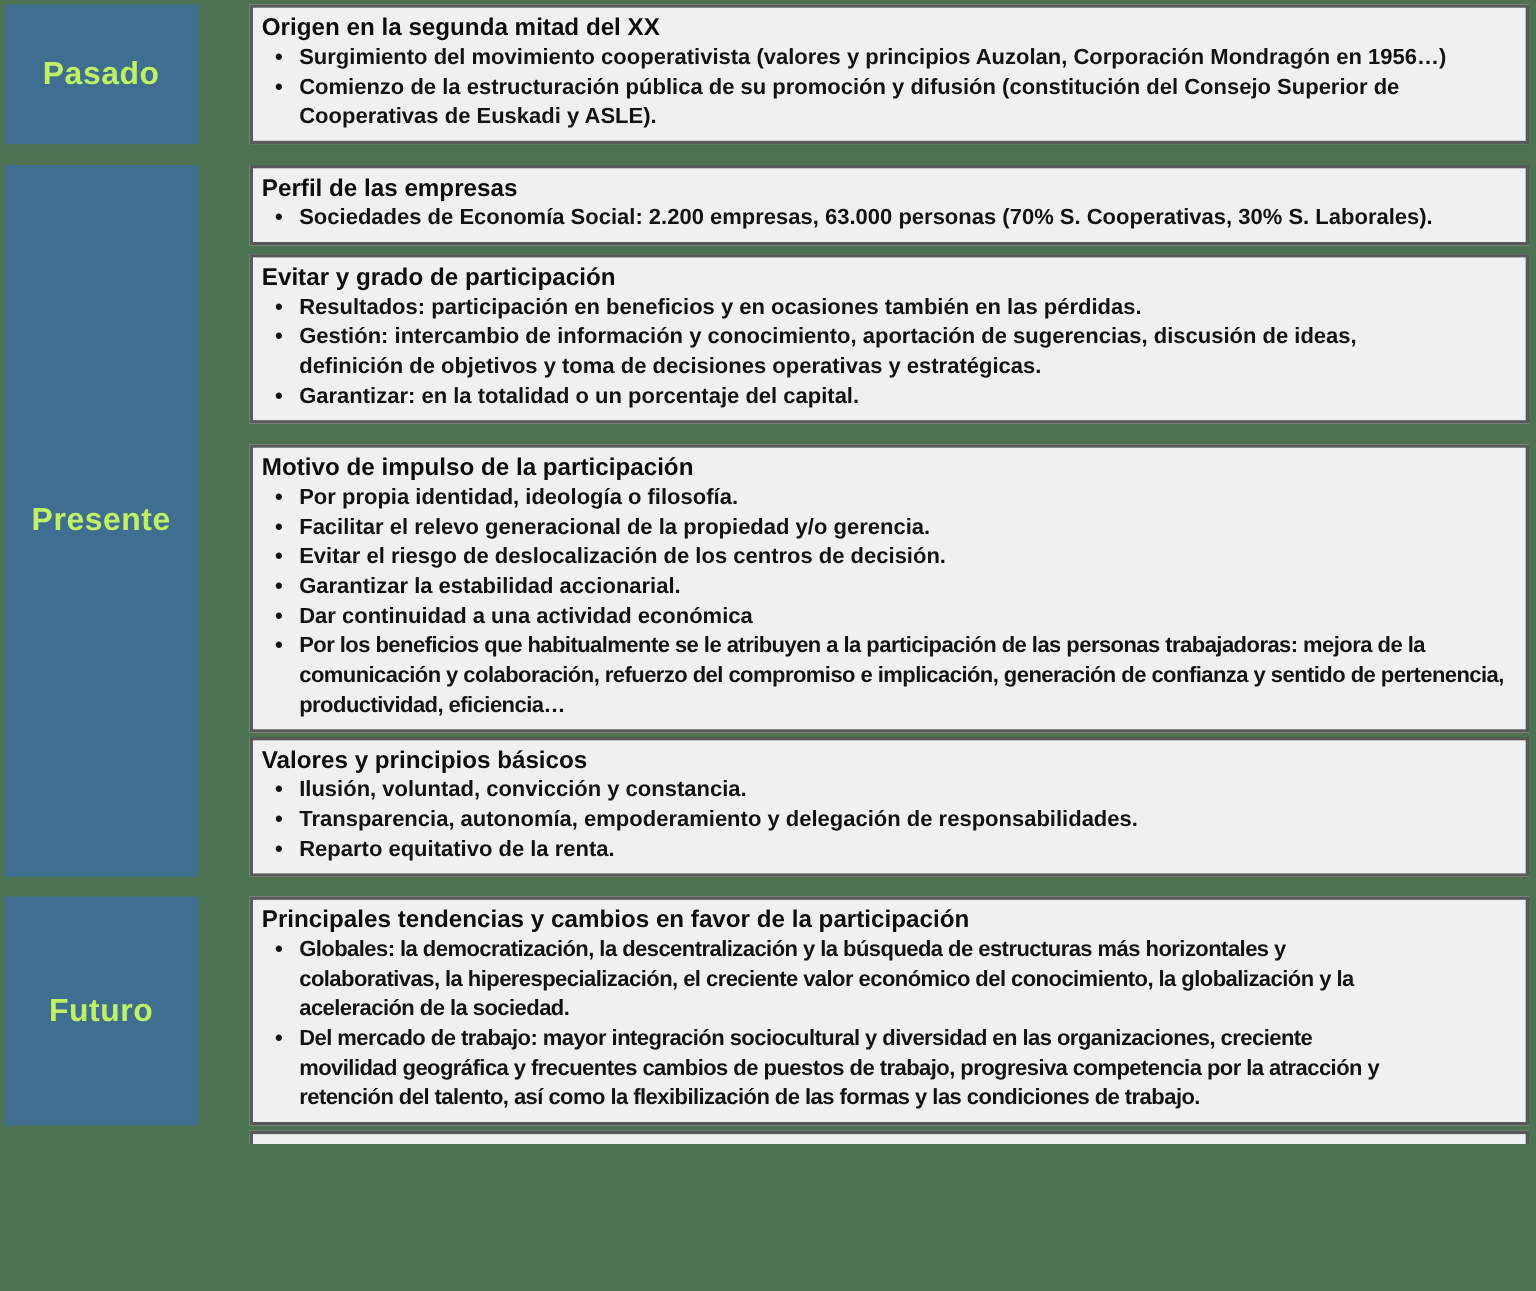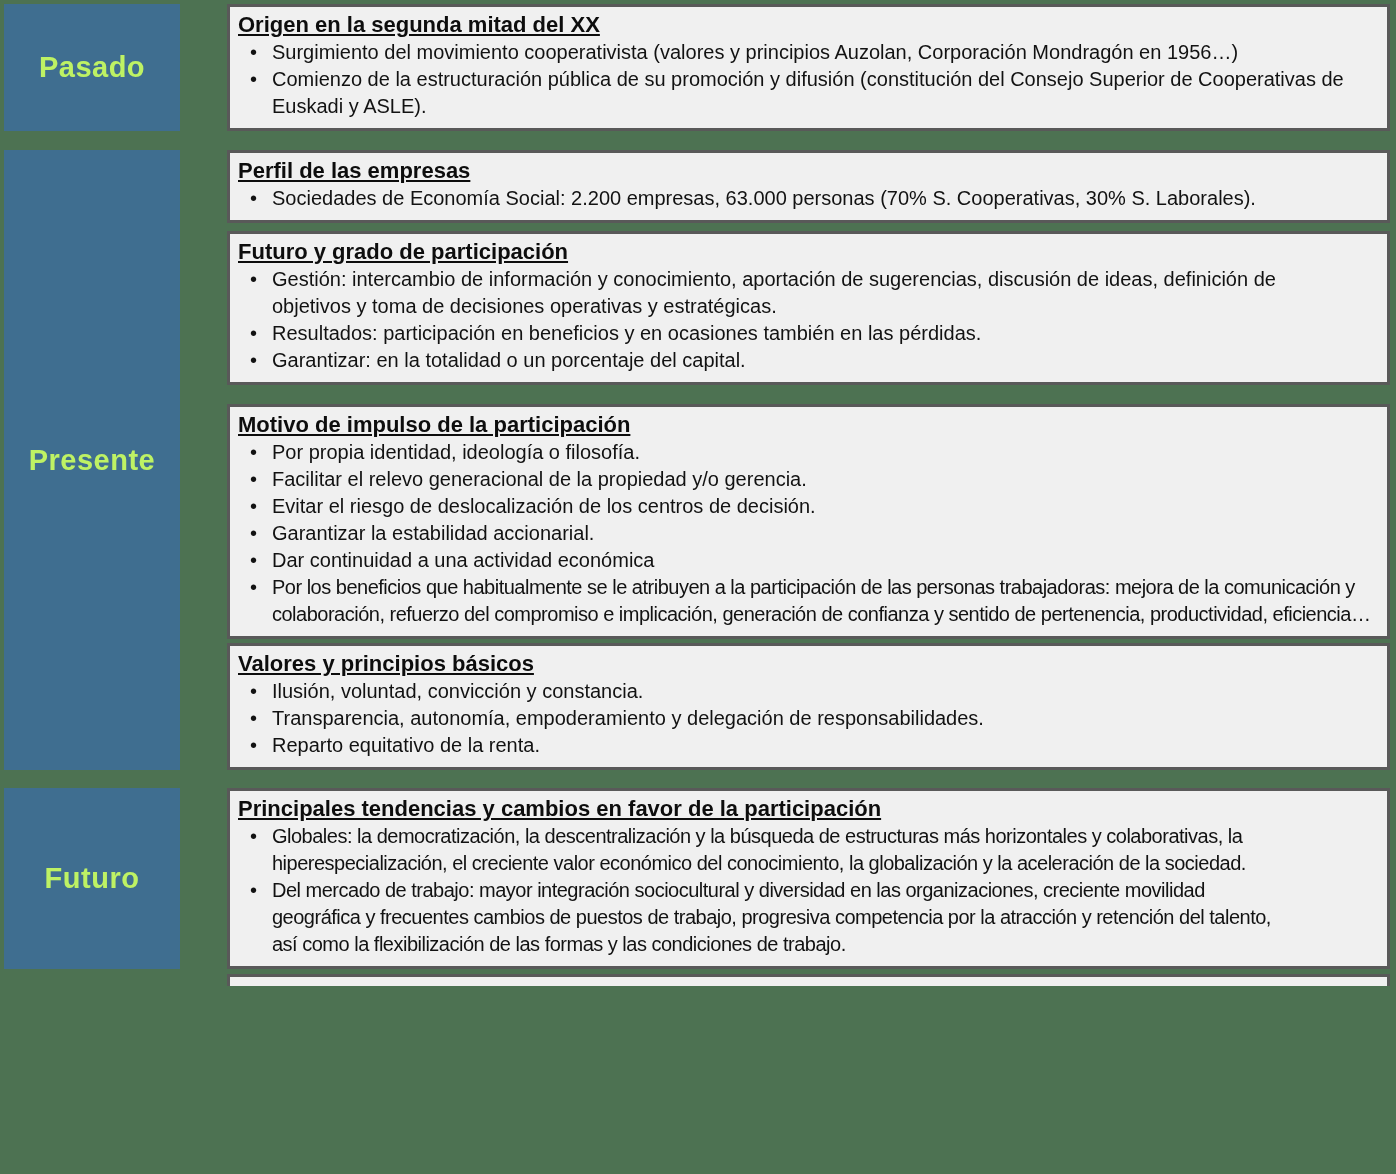--- a/index.html
+++ b/index.html
@@ -56,28 +56,28 @@
   }
   .card-perfil { margin-bottom: 8px; }
   .card-nivel  { margin-bottom: 19px; }
   .card-motivo { margin-bottom: 4px; }
   .card-title {
     margin: 0;
     font-size: 22px;
     line-height: 28px;
     font-weight: 700;
     color: #0d0d0d;
-    text-decoration: underline;
   }
   .bullets {
     margin: 0;
     padding: 0;
     list-style: none;
     font-size: 20px;
     line-height: 27px;
+    font-weight: bold;
   }
   .bullets li {
     position: relative;
     padding-left: 34px;
   }
   .bullets li::before {
     content: "\2022";
     position: absolute;
     left: 12px;
     top: 0;
@@ -118,24 +118,24 @@
     <div class="cards">
 
       <section class="card card-perfil">
         <h2 class="card-title">Perfil de las empresas</h2>
         <ul class="bullets">
           <li>Sociedades de Economía Social: 2.200 empresas, 63.000 personas (70% S. Cooperativas, 30% S. Laborales).</li>
         </ul>
       </section>
 
       <section class="card card-nivel">
-        <h2 class="card-title">Futuro y grado de participación</h2>
+        <h2 class="card-title">Evitar y grado de participación</h2>
         <ul class="bullets">
+          <li>Resultados: participación en beneficios y en ocasiones también en las pérdidas.</li>
           <li>Gestión: intercambio de información y conocimiento, aportación de sugerencias, discusión de ideas, definición de objetivos y toma de decisiones operativas y estratégicas.</li>
-          <li>Resultados: participación en beneficios y en ocasiones también en las pérdidas.</li>
           <li>Garantizar: en la totalidad o un porcentaje del capital.</li>
         </ul>
       </section>
 
       <section class="card card-motivo">
         <h2 class="card-title">Motivo de impulso de la participación</h2>
         <ul class="bullets">
           <li>Por propia identidad, ideología o filosofía.</li>
           <li>Facilitar el relevo generacional de la propiedad y/o gerencia.</li>
           <li>Evitar el riesgo de deslocalización de los centros de decisión.</li>

